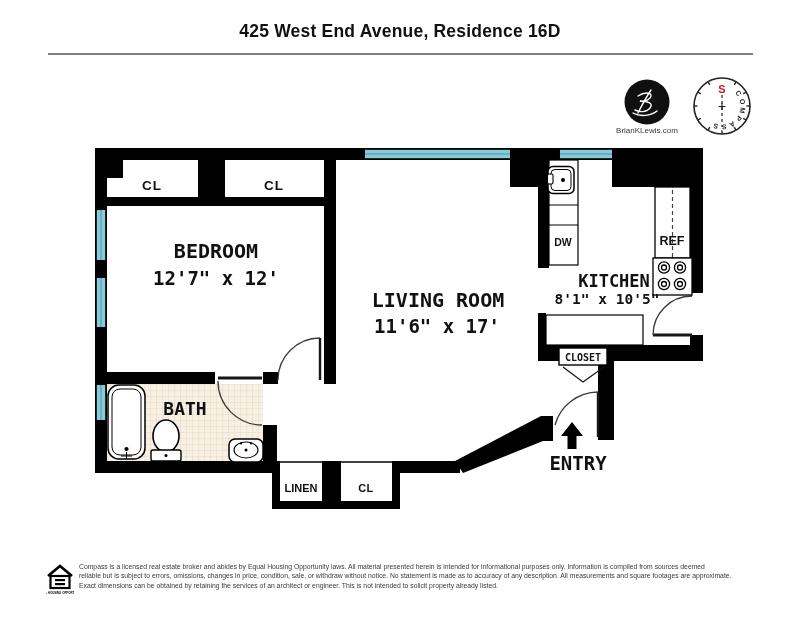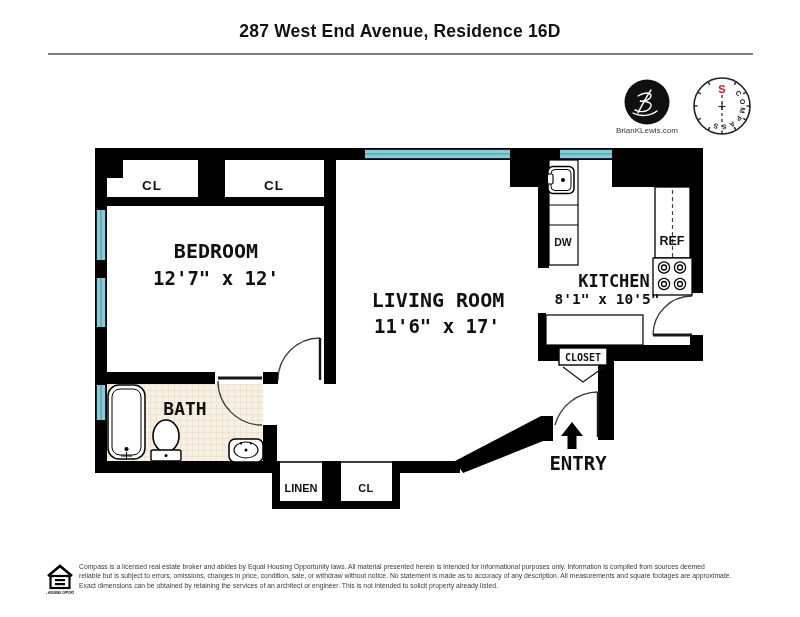--- a/index.html
+++ b/index.html
@@ -14,21 +14,21 @@
   .footer .disclaimer{margin-left:33px;font-size:6.8px;line-height:9.4px;color:#3a3a3a;}
   text{user-select:none;}
   .mono{font-family:"DejaVu Sans Mono",monospace;font-weight:bold;fill:#111;}
   .sans{font-family:"Liberation Sans",sans-serif;font-weight:bold;fill:#111;}
 </style>
 </head>
 <body>
 
 <div class="sheet">
 
-  <div class="title">287 West End Avenue, Residence 16D</div>
+  <div class="title">425 West End Avenue, Residence 16D</div>
   <div class="rule"></div>
 
   <svg class="plan-svg" width="800" height="617" viewBox="0 0 800 617">
 
     <defs>
       <pattern id="tile" width="6" height="6" patternUnits="userSpaceOnUse">
         <rect width="6" height="6" fill="#f8f1e3"></rect>
         <path d="M6,0 H0 V6" stroke="#e3d9c3" stroke-width="1" fill="none"></path>
       </pattern>
     </defs>

